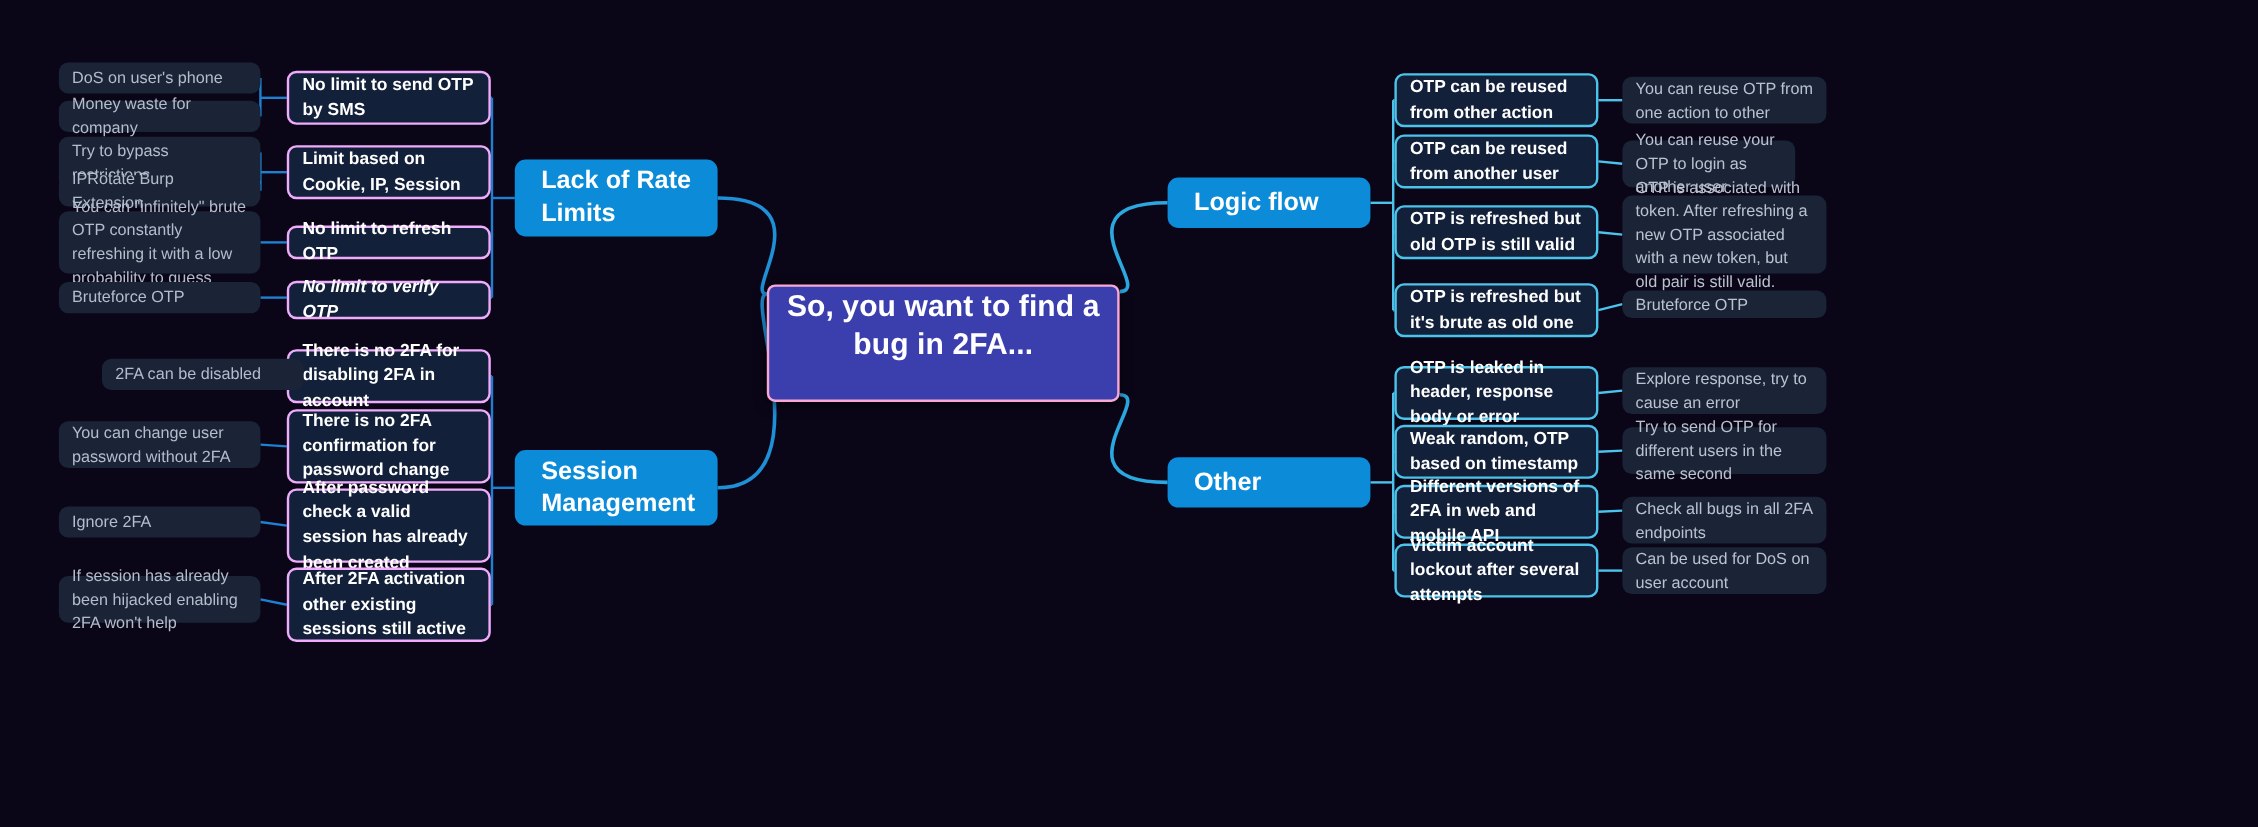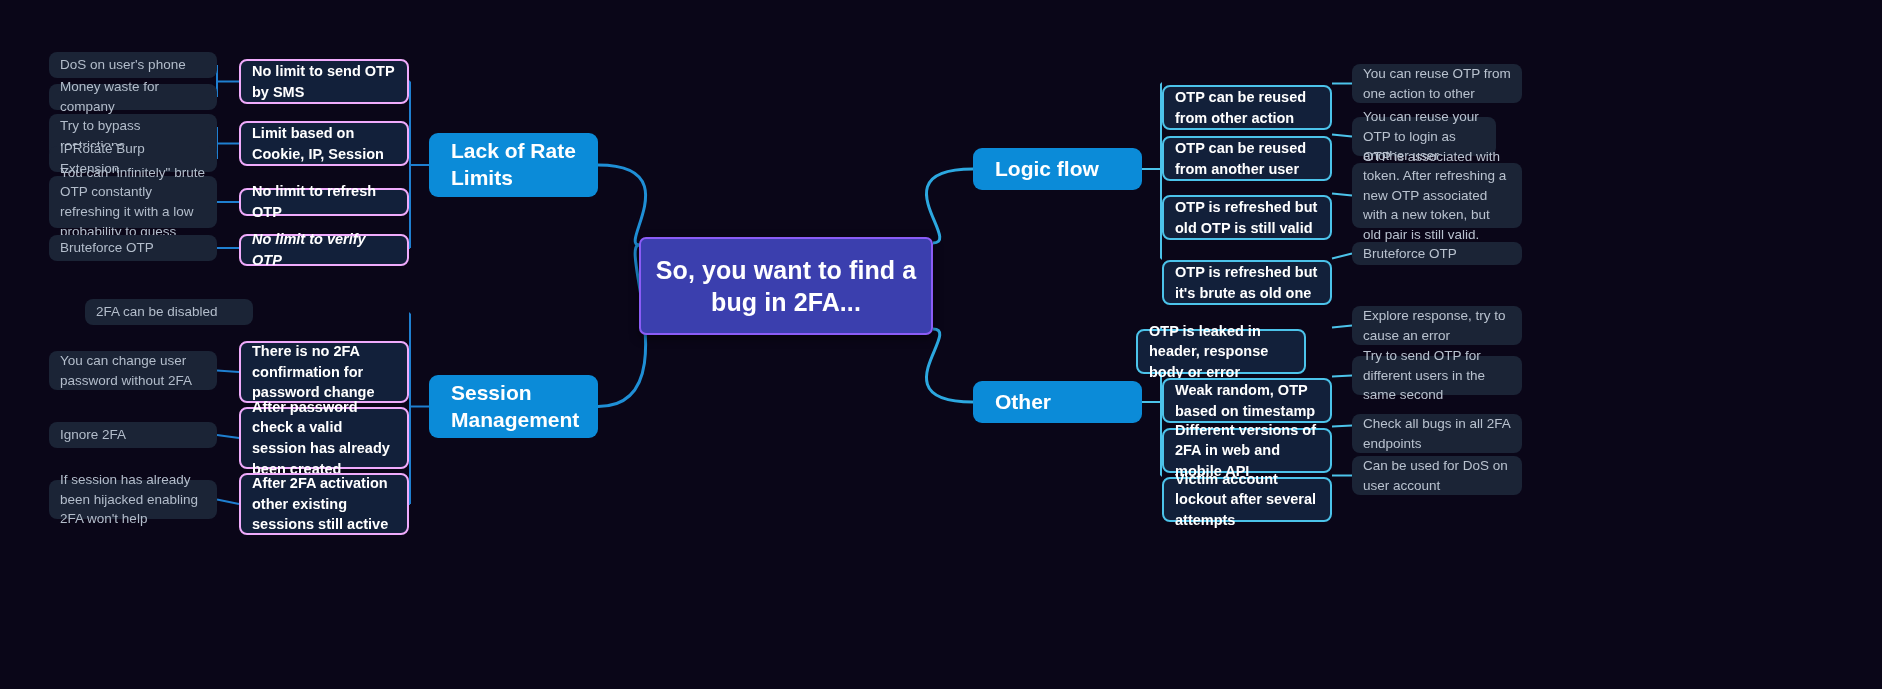--- a/index.html
+++ b/index.html
@@ -10,24 +10,24 @@
     overflow: hidden;
   }
   #canvas { position: relative; width: 1882px; height: 689px; }
   svg.links { position: absolute; inset: 0; width: 1882px; height: 689px; pointer-events: none; }
 
   .node { position: absolute; display: flex; align-items: center; }
 
   
   .root {
     background: #3b3fae;
-    border: 2px solid #8b5cf6;
+    border: 2px solid #f9a8d4;
     border-radius: 7px;
     box-shadow: 0 3px 10px rgba(0,0,0,.55);
-    display: flex; align-items: center; justify-content: center;
+    display: flex; align-items: flex-start; justify-content: center;
     text-align: center;
   }
   .root span {
     color: #ffffff; font-size: 25px; font-weight: 700; line-height: 1.28;
     letter-spacing: .1px;
   }
 
   
   .cat {
     background: #0b8bd8;
@@ -40,21 +40,21 @@
   }
 
   
   .sub {
     background: #12203a;
     border: 2px solid #f0abfc;
     border-radius: 8px;
     display: flex; align-items: center;
     padding: 0 11px;
   }
-  .sub.cyan { border-color: #4cc3ea; background:#12203a;margin-top:24px; }
+  .sub.cyan { border-color: #4cc3ea; background:#12203a; }
   .sub span {
     color: #ffffff; font-size: 14.5px; font-weight: 700; line-height: 1.42;
   }
 
   
   .leaf {
     background: #1b2436;
     border-radius: 8px;
     display: flex; align-items: center;
     padding: 0 11px;
@@ -152,20 +152,23 @@
     </div>
     <div class="node sub " style="left: 239px; top: 234px; width: 170px; height: 32px; font-style: italic;">
       <span>No limit to verify OTP</span>
     </div>
     <div class="node leaf left" style="left: 49px; top: 235px; width: 168px; height: 26px;">
       <span>Bruteforce OTP</span>
     </div>
     <div class="node cat" style="left: 429px; top: 375px; width: 169px; height: 63px;">
       <span>Session Management</span>
     </div>
+    <div class="node sub " style="left: 239px; top: 291px; width: 170px; height: 45px;">
+      <span>There is no 2FA for disabling 2FA in account</span>
+    </div>
     <div class="node leaf left" style="left: 49px; top: 299px; width: 168px; height: 26px; margin-left: 36px;">
       <span>2FA can be disabled</span>
     </div>
     <div class="node sub " style="left: 239px; top: 341px; width: 170px; height: 62px;">
       <span>There is no 2FA confirmation for password change</span>
     </div>
     <div class="node leaf left" style="left: 49px; top: 351px; width: 168px; height: 39px;">
       <span>You can change user password without 2FA</span>
     </div>
     <div class="node sub " style="left: 239px; top: 407px; width: 170px; height: 62px;">
@@ -203,21 +206,21 @@
     </div>
     <div class="node sub cyan" style="left: 1162px; top: 236px; width: 170px; height: 45px;">
       <span>OTP is refreshed but it's brute as old one</span>
     </div>
     <div class="node leaf right" style="left: 1352px; top: 242px; width: 170px; height: 23px;">
       <span>Bruteforce OTP</span>
     </div>
     <div class="node cat" style="left: 973px; top: 381px; width: 169px; height: 42px;">
       <span>Other</span>
     </div>
-    <div class="node sub cyan" style="left: 1136px; top: 305px; width: 170px; height: 45px;">
+    <div class="node sub cyan" style="left: 1162px; top: 305px; width: 170px; height: 45px;">
       <span>OTP is leaked in header, response body or error</span>
     </div>
     <div class="node leaf right" style="left: 1352px; top: 306px; width: 170px; height: 39px;">
       <span>Explore response, try to cause an error</span>
     </div>
     <div class="node sub cyan" style="left: 1162px; top: 354px; width: 170px; height: 45px;">
       <span>Weak random, OTP based on timestamp</span>
     </div>
     <div class="node leaf right" style="left: 1352px; top: 356px; width: 170px; height: 39px;">
       <span>Try to send OTP for different users in the same second</span>

